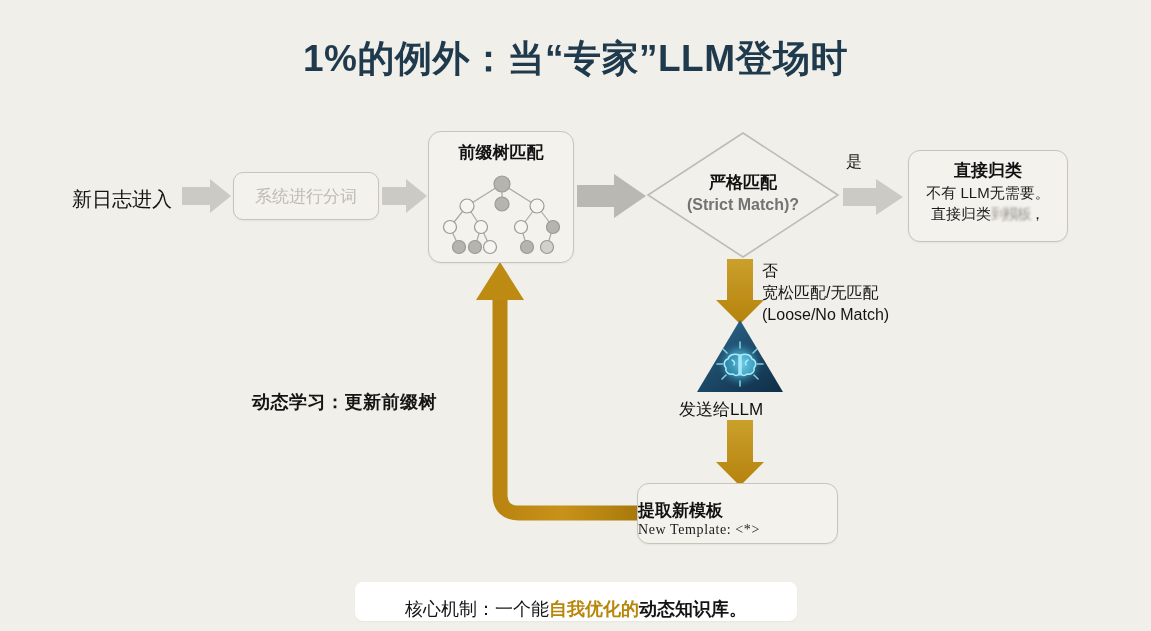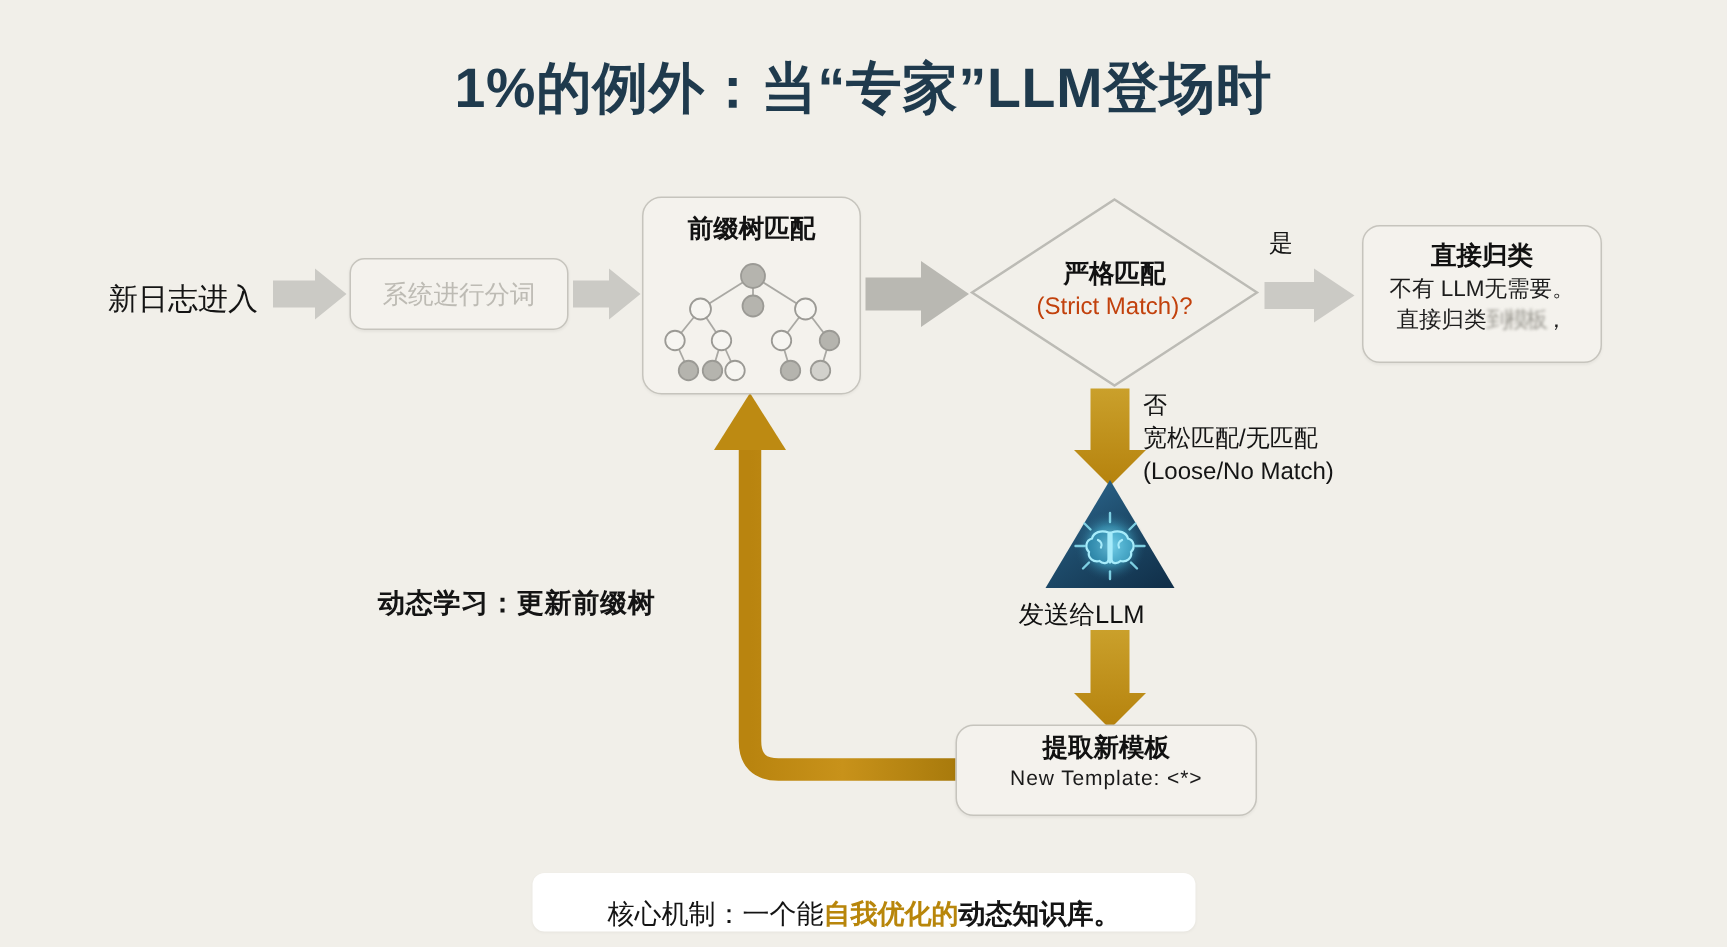--- a/index.html
+++ b/index.html
@@ -122,33 +122,33 @@
     letter-spacing: -2px;
   }
 
   
   #template-box {
     left: 637px;
     top: 483px;
     width: 201px;
     height: 61px;
     border-radius: 12px;
-    padding-top: 3px;
+    padding-top: 15px;
     box-sizing: border-box;
-    text-align: center;
+    text-align: left;
   }
   #template-box .card-title {
     font-size: 17px;
     font-weight: bold;
     color: #111;
     line-height: 23px;
     white-space: nowrap;
   }
   #template-box .mono {
-    font-family: Liberation Sans, sans-serif;
+    font-family: Liberation Serif, serif;
     font-size: 14px;
     color: #1a1a1a;
     letter-spacing: 0.6px;
     white-space: nowrap;
   }
 
   
   #decision-diamond {
     position: absolute;
     left: 645px;
@@ -166,23 +166,24 @@
   }
   #decision-diamond .dtext .l1 {
     font-size: 17px;
     font-weight: bold;
     color: #111;
     line-height: 22px;
     white-space: nowrap;
   }
   #decision-diamond .dtext .l2 {
     font-size: 16px;
-    color: #c2410c;
+    color: #737373;
     line-height: 21px;
     white-space: nowrap;
+    font-weight: bold;
   }
 
   
   .svg-layer {
     position: absolute;
     left: 0;
     top: 0;
     width: 1151px;
     height: 631px;
     pointer-events: none;

